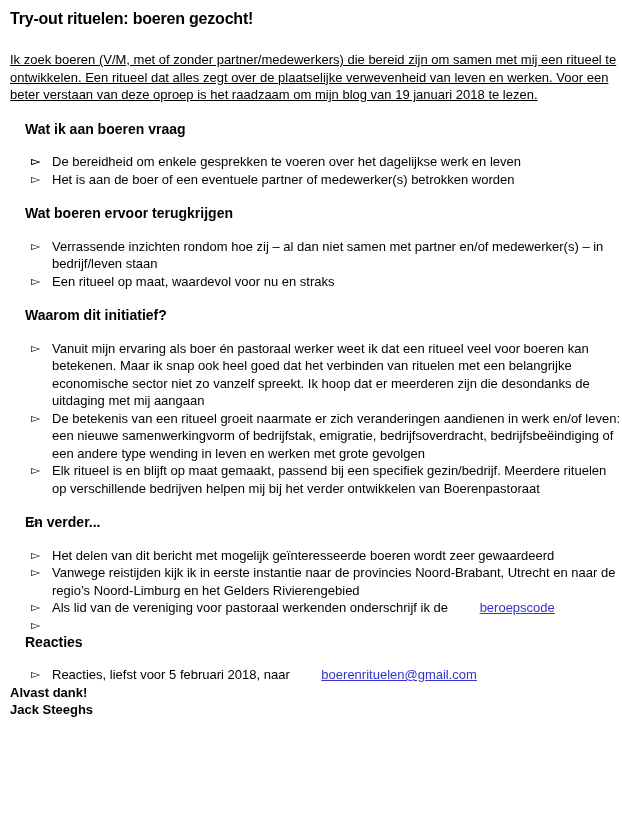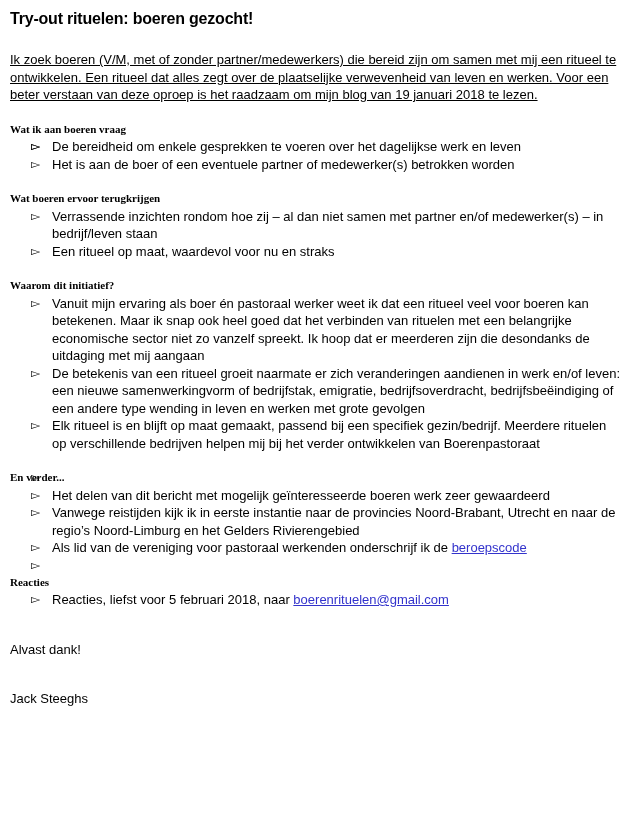--- a/index.html
+++ b/index.html
@@ -28,25 +28,24 @@
     letter-spacing: -0.2px;
   }
   p.intro {
     margin: 0;
     text-decoration: underline;
   }
   .section {
     margin-top: 17px;
   }
   h2.section-heading {
-    font-size: 11px;
+    font-size: 14px;
     line-height: 17.5px;
-    margin: 0;
+    margin: 15px;
     font-weight: bold;
-    font-family: Liberation Serif, serif;
   }
   ul.bullet-list {
     list-style: none;
     margin: 0;
     padding: 0;
   }
   ul.bullet-list li {
     position: relative;
     padding-left: 42px;
   }
@@ -55,23 +54,25 @@
     left: 21px;
     top: 0;
     font-size: 12px;
     line-height: 17.5px;
     color: #000000;
   }
   a.doc-link {
     color: var(--link-color, #3333cc);
     text-decoration: underline;
     cursor: pointer;
+    margin-left: 28px;
   }
   p.closing, p.signature {
-    margin: 32px 0 0 0;
+    margin: 0 0 0 0;
+    font-weight: bold;
   }
 </style>
 </head>
 <body>
 
 <div class="page">
 
   <h1 class="doc-title">Try-out rituelen: boeren gezocht!</h1>
 
   <p class="intro">Ik zoek boeren (V/M, met of zonder partner/medewerkers) die bereid zijn om samen met mij een ritueel te ontwikkelen. Een ritueel dat alles zegt over de plaatselijke verwevenheid van leven en werken. Voor een beter verstaan van deze oproep is het raadzaam om mijn blog van 19 januari 2018 te lezen.</p>
@@ -131,21 +132,21 @@
         <span class="bullet-marker">▻</span>
       </li>
     </ul>
   </div>
 
   <div class="section">
     <h2 class="section-heading">En verder...</h2>
     <ul class="bullet-list">
       <li>
         <span class="bullet-marker">▻</span>
-        <span>Het delen van dit bericht met mogelijk geïnteresseerde boeren werk zeer gewaardeerd</span>
+        <span>Het delen van dit bericht met mogelijk geïnteresseerde boeren wordt zeer gewaardeerd</span>
       </li>
       <li>
         <span class="bullet-marker">▻</span>
         <span>Vanwege reistijden kijk ik in eerste instantie naar de provincies Noord-Brabant, Utrecht en naar de regio’s Noord-Limburg en het Gelders Rivierengebied</span>
       </li>
       <li>
         <span class="bullet-marker">▻</span>
         <span><span>Als lid van de vereniging voor pastoraal werkenden onderschrijf ik de </span><a href="#" class="doc-link">beroepscode</a></span>
       </li>
       <li>

